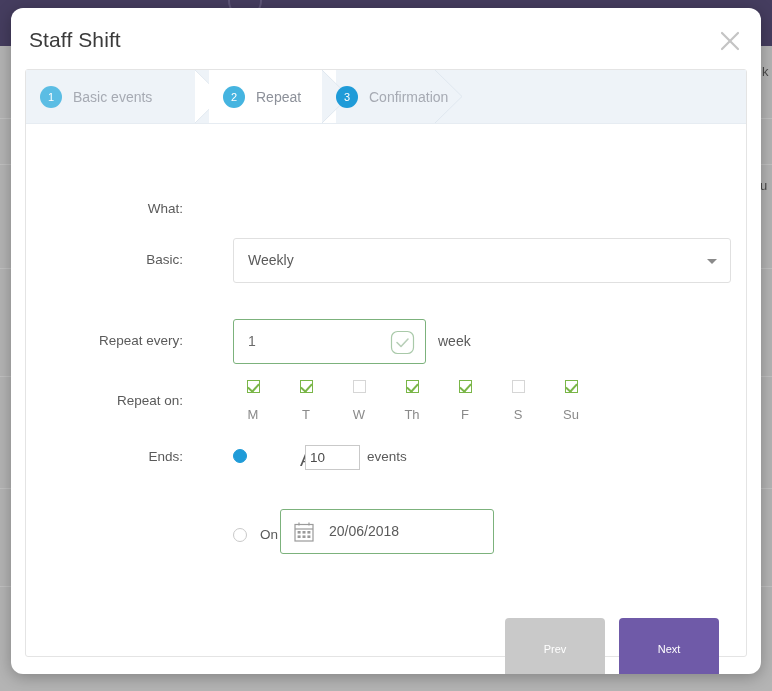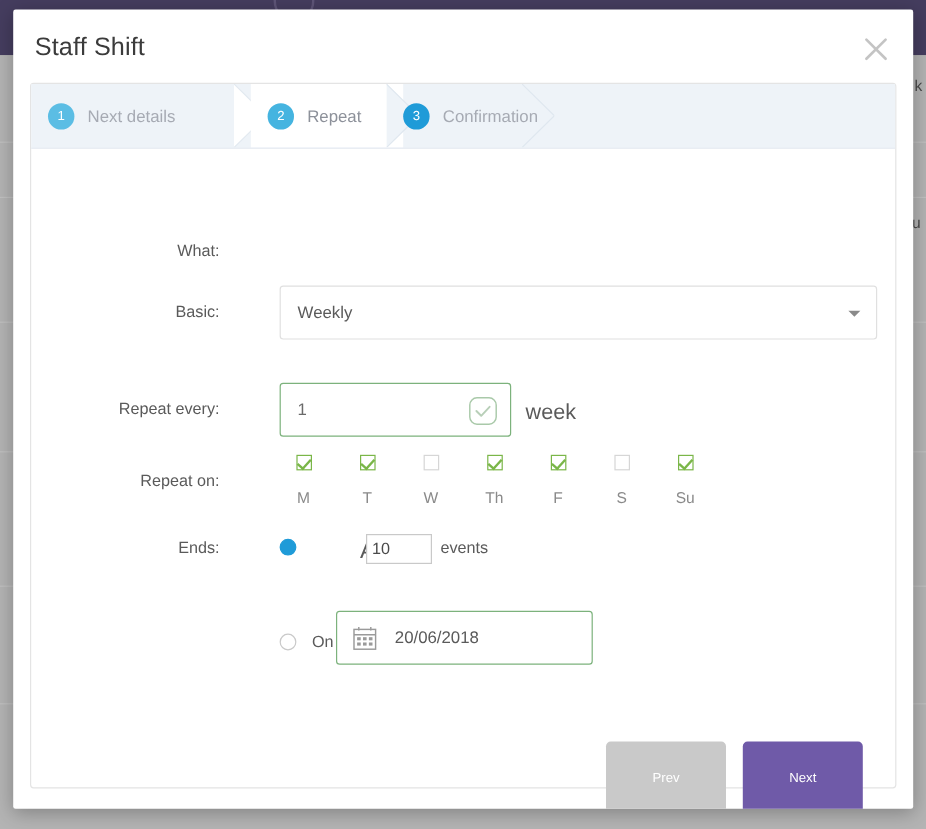--- a/index.html
+++ b/index.html
@@ -57,21 +57,21 @@
   }
 
   
   #modal {
     position: absolute;
     left: 11px;
     top: 8px;
     width: 750px;
     height: 666px;
     background: #ffffff;
-    border-radius: 2px;
+    border-radius: 12px;
     box-shadow: 0 3px 16px rgba(0,0,0,0.28);
     box-sizing: border-box;
     overflow: hidden;
   }
   #modal-header {
     position: relative;
     height: 58px;
   }
   #modal-title {
     position: absolute;
@@ -233,21 +233,21 @@
     position: absolute;
     right: 10px;
     top: 10px;
     width: 25px;
     height: 25px;
   }
   #repeat-every-unit {
     position: absolute;
     left: 412px;
     top: 209px;
-    font-size: 18px;
+    font-size: 14px;
     color: #5a5a5a;
   }
 
   
   #repeat-on-group {
     position: absolute;
     left: 207px;
     top: 255px;
     width: 420px;
     height: 60px;
@@ -434,21 +434,21 @@
       </svg>
     </div>
   </div>
 
   <div id="wizard-panel">
 
     <div id="steps">
 
       <div class="step" style="left:0px; width:183px;">
         <div class="step-num" style="background:#5bbde4">1</div>
-        <div class="step-label">Next details</div>
+        <div class="step-label">Basic events</div>
       </div>
       <svg class="step-arrow" style="left:169px" viewBox="0 0 27 53" preserveAspectRatio="none">
         <polygon points="0,0 27,26.5 0,53 0,53 0,0" fill="#ffffff"></polygon>
         <polyline points="0,0 27,26.5 0,53" fill="none" stroke="#e2e9f0" stroke-width="1"></polyline>
       </svg>
 
       <div class="step active" style="left:183px; width:127px;">
         <div class="step-num" style="background:#45b4e0">2</div>
         <div class="step-label" style="color:#8d919a">Repeat</div>
       </div>

